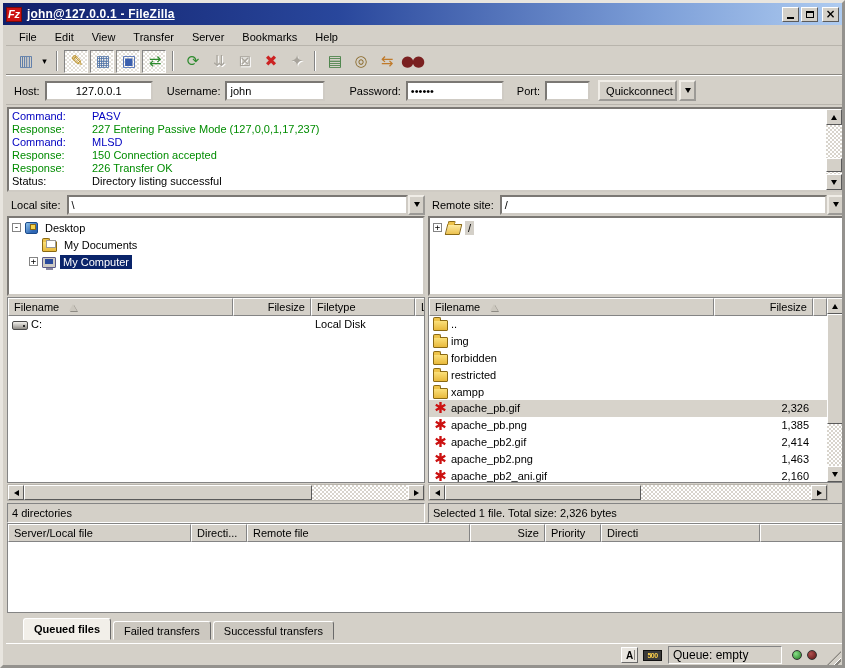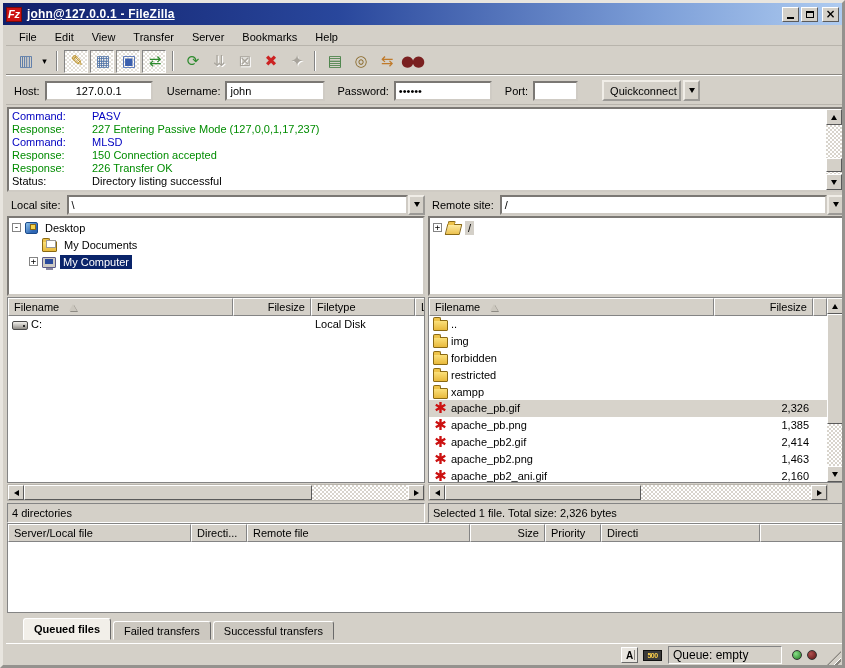--- a/index.html
+++ b/index.html
@@ -214,25 +214,25 @@
       <span class="tb-btn">
         <span class="tb-glyph" style="color: rgb(122, 32, 32);">●●</span>
       </span>
     </div>
 
   <div class="quickbar">
     <span class="qlabel">Host:</span>
     <input class="field qfield" style="width: 108px; text-align: center;" value="127.0.0.1">
     <span class="qlabel" style="margin-left:14px">Username:</span>
     <input class="field qfield" style="width: 100px;" value="john">
-    <span class="qlabel" style="margin-left:12px">Password:</span>
+    <span class="qlabel" style="margin-left:24px">Password:</span>
     <input class="field qfield" style="width: 98px;" value="••••••">
     <span class="qlabel" style="margin-left:13px">Port:</span>
     <input class="field qfield" style="width: 45px;" value="">
-    <button class="bvl-out2" style="margin-left:24px;height:21px;width:79px;background:#d4d0c8;font-family:'Liberation Sans',sans-serif;font-size:11px">Quickconnect</button>
+    <button class="bvl-out2" style="margin-left:8px;height:21px;width:79px;background:#d4d0c8;font-family:'Liberation Sans',sans-serif;font-size:11px">Quickconnect</button>
     <span class="combo-btn" style="margin-left:2px;height:21px">
         <span class="tri-d"></span>
       </span>
   </div>
 
   <div class="logbox">
     <div class="log-lines">
         <div class="log-line"><span class="log-label t-command">Command:</span><span class="log-text t-command">PASV</span></div>
         <div class="log-line"><span class="log-label t-response">Response:</span><span class="log-text t-response">227 Entering Passive Mode (127,0,0,1,17,237)</span></div>
         <div class="log-line"><span class="log-label t-command">Command:</span><span class="log-text t-command">MLSD</span></div>

